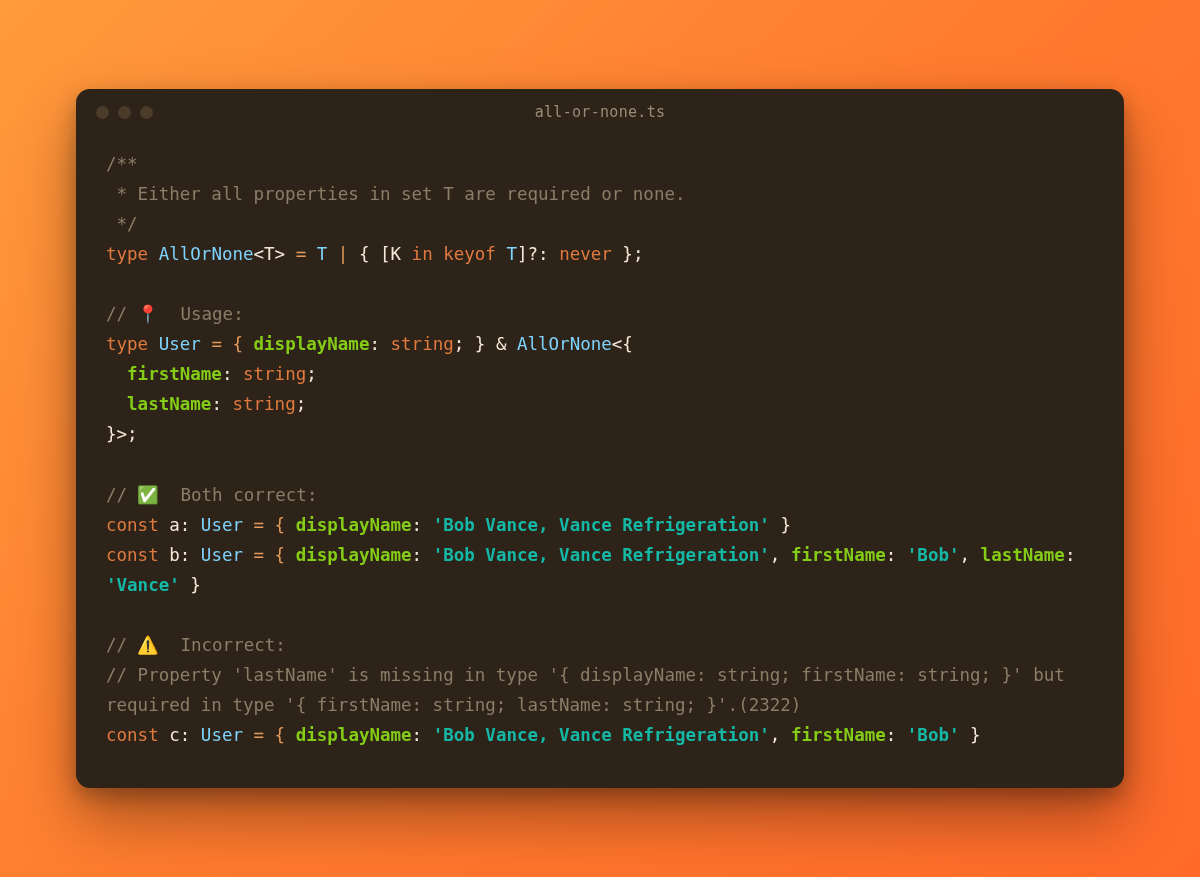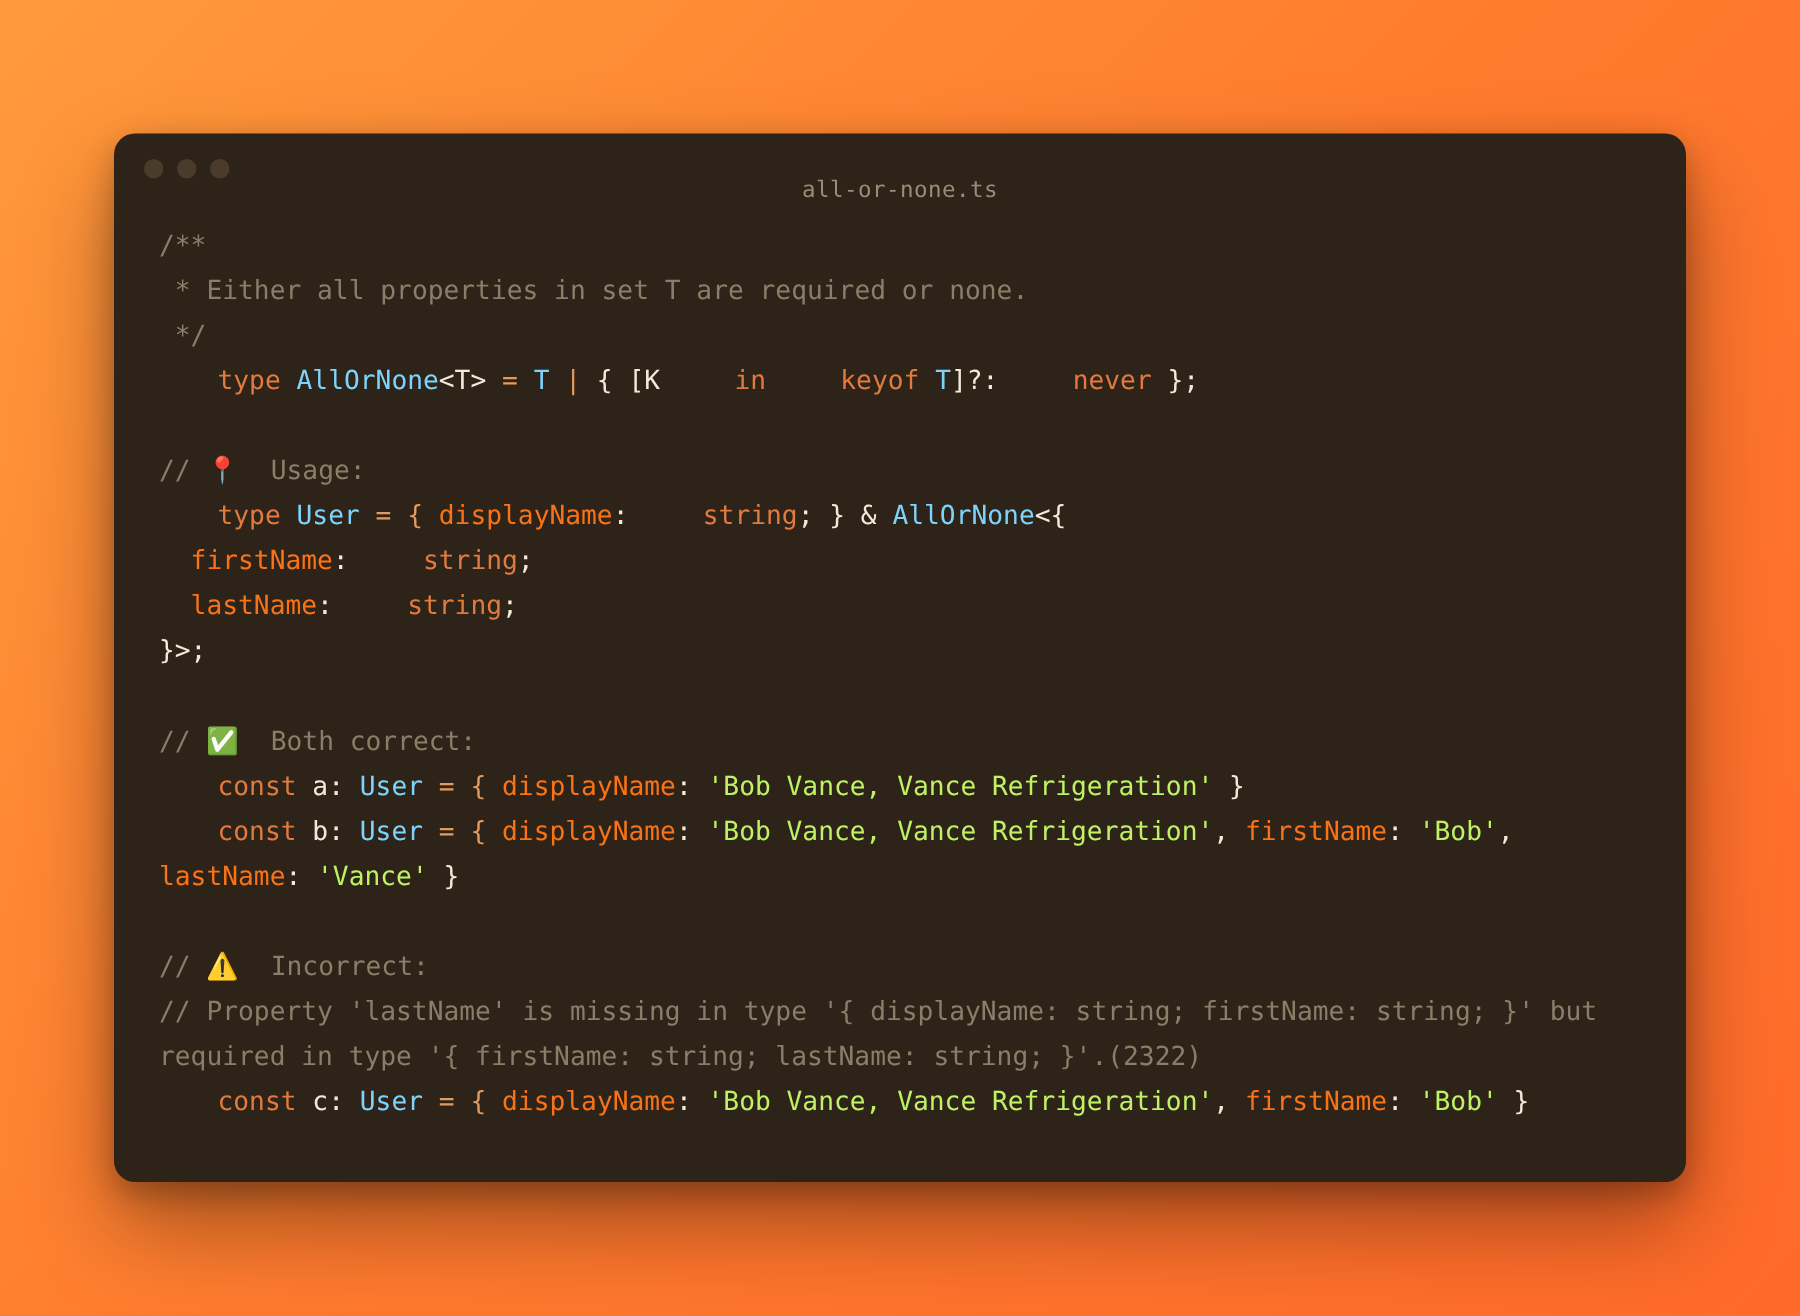--- a/index.html
+++ b/index.html
@@ -15,21 +15,21 @@
     width: 1048px;
     background: #2e2318;
     border-radius: 14px;
     box-shadow: 0 30px 60px rgba(0,0,0,0.35), 0 8px 20px rgba(0,0,0,0.25);
     overflow: hidden;
     position: relative;
   }
   .titlebar {
     height: 46px;
     display: flex;
-    align-items: flex-end;
+    align-items: center;
     position: relative;
   }
   .traffic {
     display: flex;
     gap: 9px;
     position: absolute;
     left: 20px;
     top: 17px;
   }
   .dot {
@@ -47,24 +47,24 @@
   }
   .editor {
     padding: 14px 30px 38px 30px;
     font-size: 17.5px;
     line-height: 1.72;
     color: #f4e9d8;
     white-space: pre-wrap;
     word-wrap: break-word;
   }
   .c-comment { color: #8b7d68; }
-  .c-keyword { color: #e07a3f; margin-left: 39px; }
+  .c-keyword { color: #e07a3f; }
   .c-type    { color: #7dd3fc; }
-  .c-prop    { color: #f97316; }
-  .c-string  { color: #bef264; }
+  .c-prop    { color: #84cc16; font-weight: bold; }
+  .c-string  { color: #14b8a6; font-weight: bold; }
   .c-punct   { color: #f4e9d8; }
   .c-op      { color: #e39a5c; }
   .c-ident   { color: #f4e9d8; }
   .blank { height: 1.72em; }
 </style>
 </head>
 <body>
 
 <div class="window">
   <div class="titlebar">

